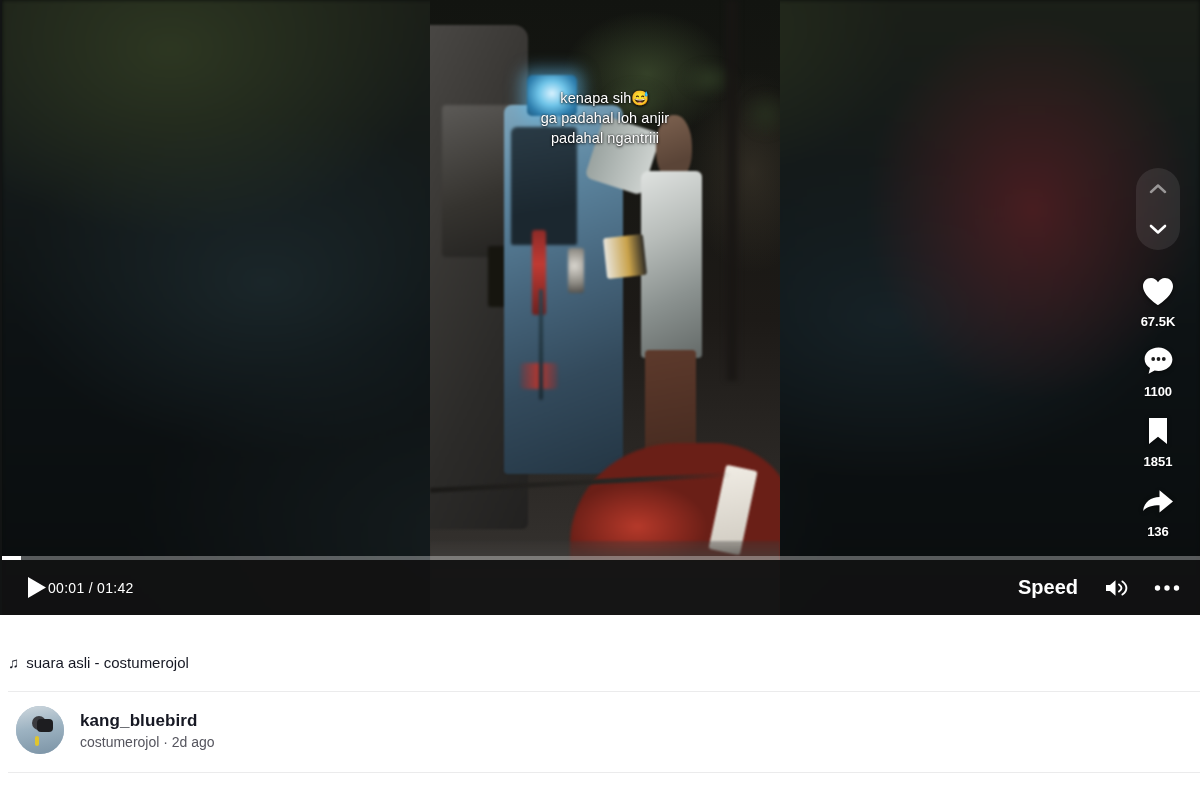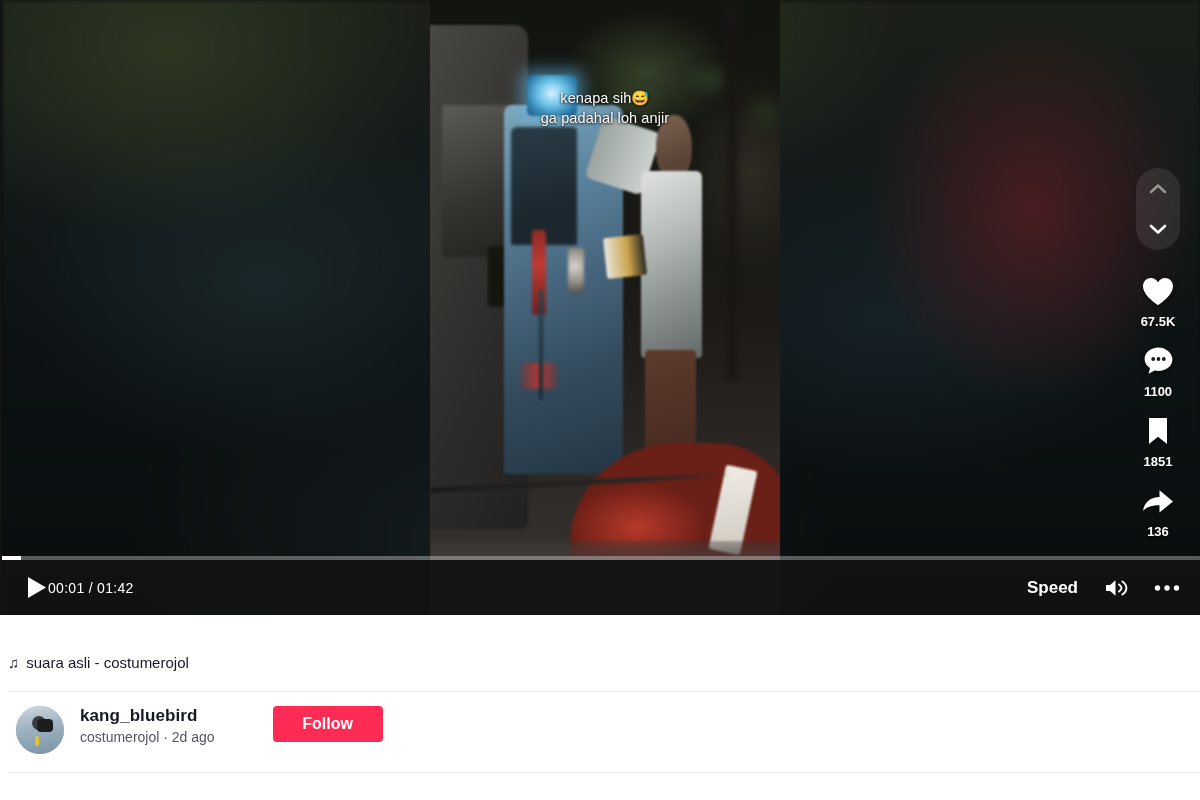--- a/index.html
+++ b/index.html
@@ -282,21 +282,21 @@
     width: 22px; height: 24px;
     display: flex; align-items: center; justify-content: center;
   }
   .time-text {
     color: #ffffff;
     font-size: 14px;
     letter-spacing: 0.3px;
   }
   .speed-label {
     color: #ffffff;
-    font-size: 17px;
+    font-size: 20px;
     font-weight: bold;
   }
   .cb-icon { display: flex; align-items: center; justify-content: center; }
 
   
   .meta {
     padding: 26px 0 0 8px;
     background: #ffffff;
   }
 
@@ -340,20 +340,21 @@
 
   .divider {
     margin-top: 20px;
     width: 1200px;
     height: 1px;
     background: #ebebec;
   }
 
   .author-row {
     display: flex;
+    align-items: center;
     padding: 14px 0 0 8px;
   }
   .avatar {
     width: 48px; height: 48px;
     border-radius: 50%;
     overflow: hidden;
     position: relative;
     flex: 0 0 48px;
     background: #9fb4c4;
   }
@@ -452,20 +453,21 @@
 
         <div class="red-fg"></div>
         <div class="white-strap"></div>
         <div class="dash"></div>
         <div class="wiper"></div>
       </div>
 
       <div class="video-caption">
         <div>kenapa sih😅</div>
         <div>ga padahal loh anjir</div>
+        <div>padahal ngantriii</div>
       </div>
     </div>
 
     <div class="action-rail">
 
       <div class="nav-pill">
         <div class="nav-chev up">
           <svg width="18" height="11" viewBox="0 0 18 11">
               <path d="M2 9L9 2.5L16 9" stroke="#ffffff" stroke-width="2.4" fill="none" stroke-linecap="round" stroke-linejoin="round"></path>
             </svg>
@@ -565,19 +567,18 @@
         <div class="av-bg"></div>
         <div class="av-body"></div>
         <div class="av-head"></div>
         <div class="av-cam"></div>
         <div class="av-lanyard"></div>
       </div>
       <div class="author-text">
         <div class="author-name">kang_bluebird</div>
         <div class="author-sub">costumerojol · 2d ago</div>
       </div>
-      <button class="follow-btn" style="background: rgb(254, 44, 85);">Follow</button>
     </div>
 
     <div class="bottom-divider"></div>
   </div>
 
 </div>
 
 </body></html>

